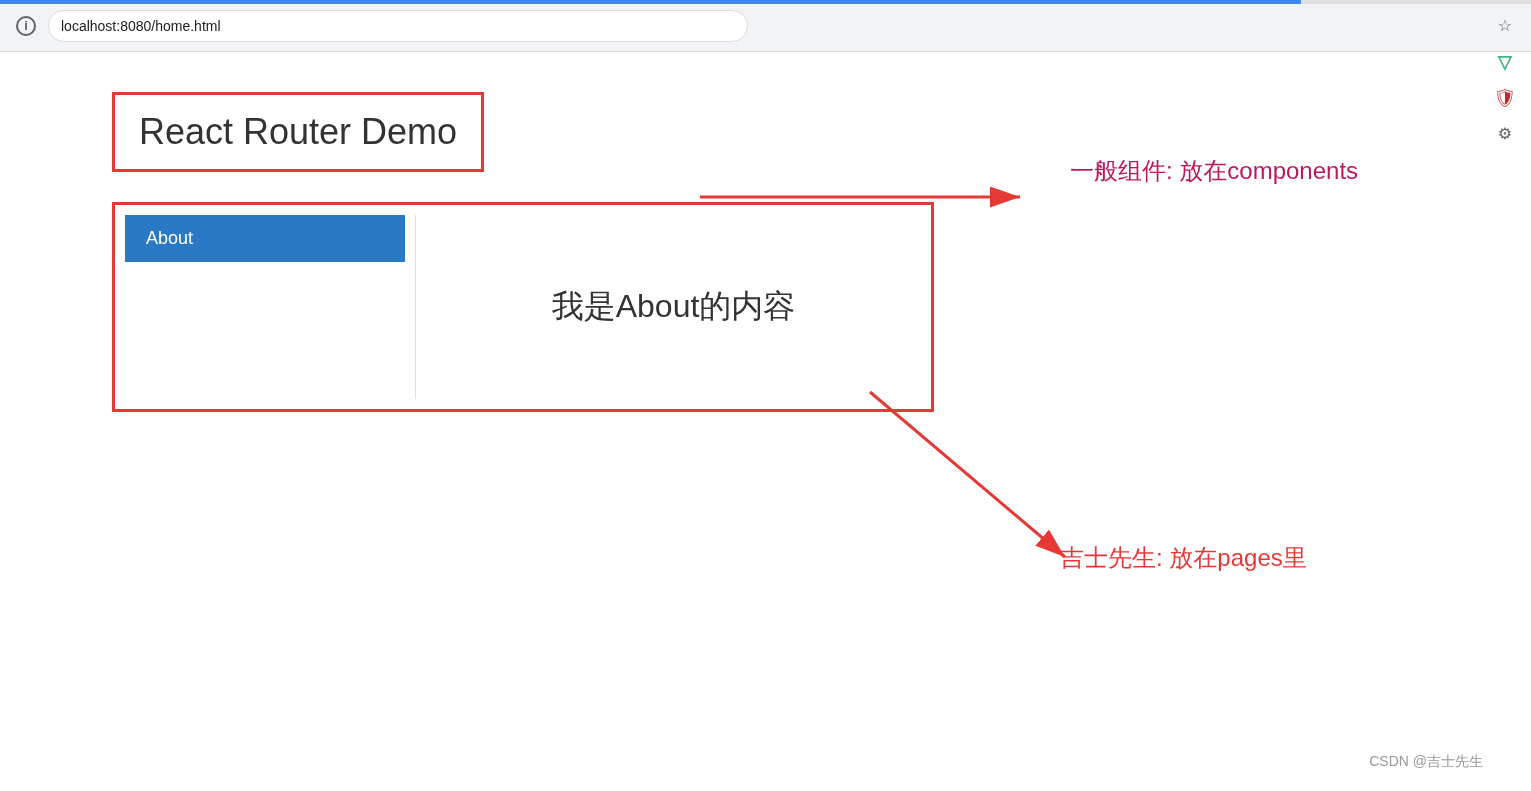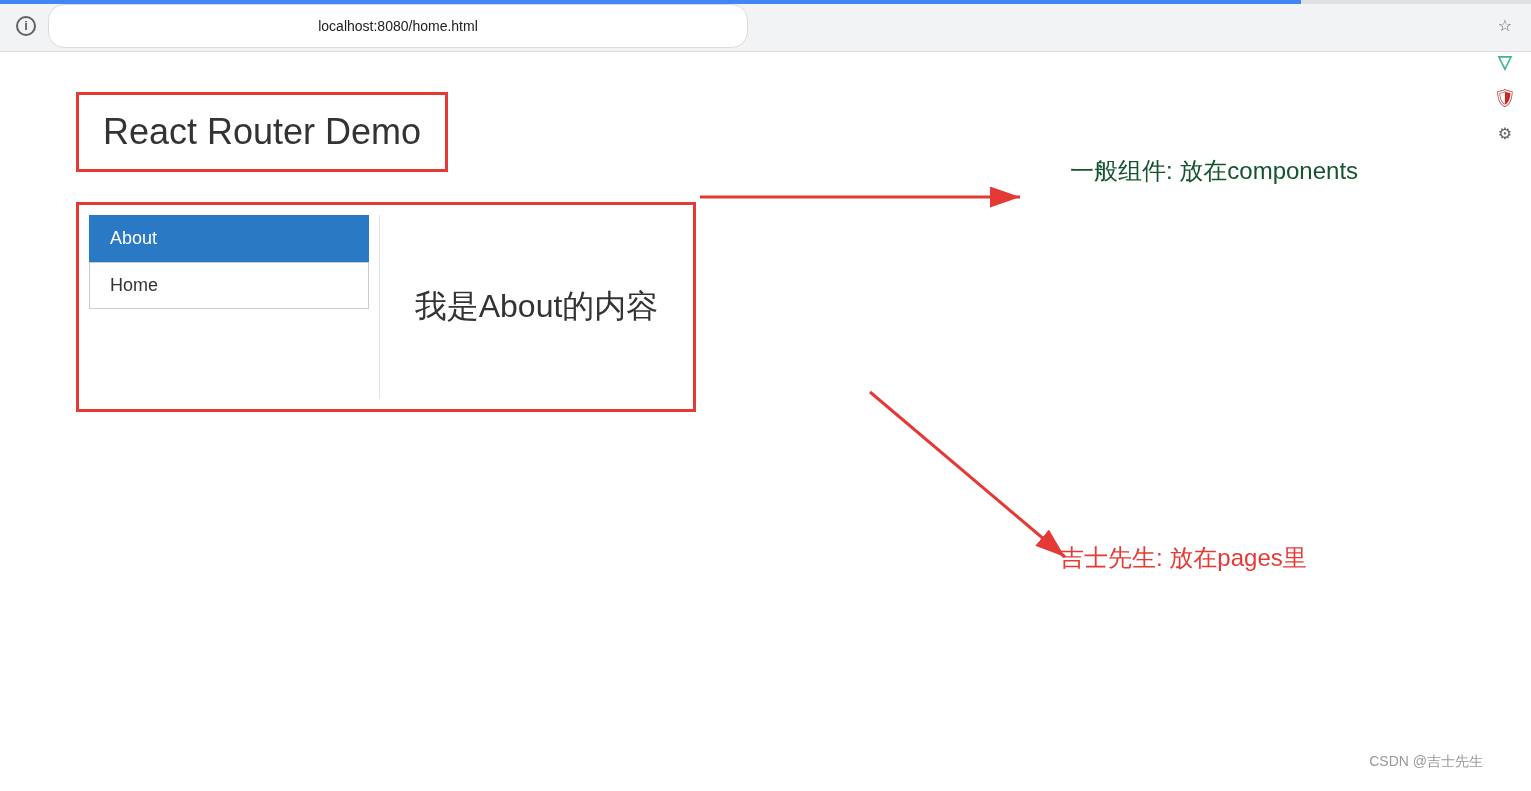--- a/index.html
+++ b/index.html
@@ -47,31 +47,30 @@
       align-items: center;
       justify-content: center;
       font-size: 13px;
       color: #5f6368;
       font-weight: bold;
       flex-shrink: 0;
     }
 
     .address-bar {
       flex: 1;
-      height: 44px;
+      height: 32px;
       background: #fff;
       border: 1px solid #dadce0;
       border-radius: 16px;
       display: flex;
       align-items: center;
       padding: 0 12px;
       font-size: 14px;
       color: #202124;
       max-width: 700px;
-      justify-content: center;
     }
 
     .browser-icons {
       display: flex;
       align-items: center;
       gap: 16px;
       margin-left: auto;
       flex-direction: column;
     }
 
@@ -92,21 +91,21 @@
       font-size: 18px;
     }
 
     .shield-icon {
       color: #c62828;
       font-size: 18px;
     }
 
     
     .content-area {
-      padding: 40px 0 0 76px;
+      padding: 40px 0 0 112px;
       position: relative;
       min-height: 739px;
     }
 
     
     .app-title-box {
       border: 3px solid #e53935;
       padding: 16px 24px;
       display: inline-block;
       margin-bottom: 30px;
@@ -123,29 +122,29 @@
     .arrow-title {
       position: absolute;
       top: 130px;
       left: 700px;
     }
 
     .annotation-title {
       position: absolute;
       top: 103px;
       left: 1070px;
-      color: #14532d;
+      color: #be185d;
       font-size: 24px;
       white-space: nowrap;
     }
 
     
     .router-demo-box {
       border: 3px solid #e53935;
-      width: 620px;
+      width: 822px;
       min-height: 210px;
       display: flex;
       position: relative;
     }
 
     
     .nav-sidebar {
       width: 300px;
       padding: 10px;
       flex-shrink: 0;
@@ -260,23 +259,20 @@
     <span>一般组件: 放在components</span>
   </div>
 
   
   <div class="router-demo-box">
 
     <div class="nav-sidebar">
       <div class="nav-item active">
         <span>About</span>
       </div>
-      <div class="nav-item inactive">
-        <span>Home</span>
-      </div>
     </div>
 
     <div class="router-divider"></div>
 
     <div class="route-content">
       <span>我是About的内容</span>
     </div>
   </div>
 
   

